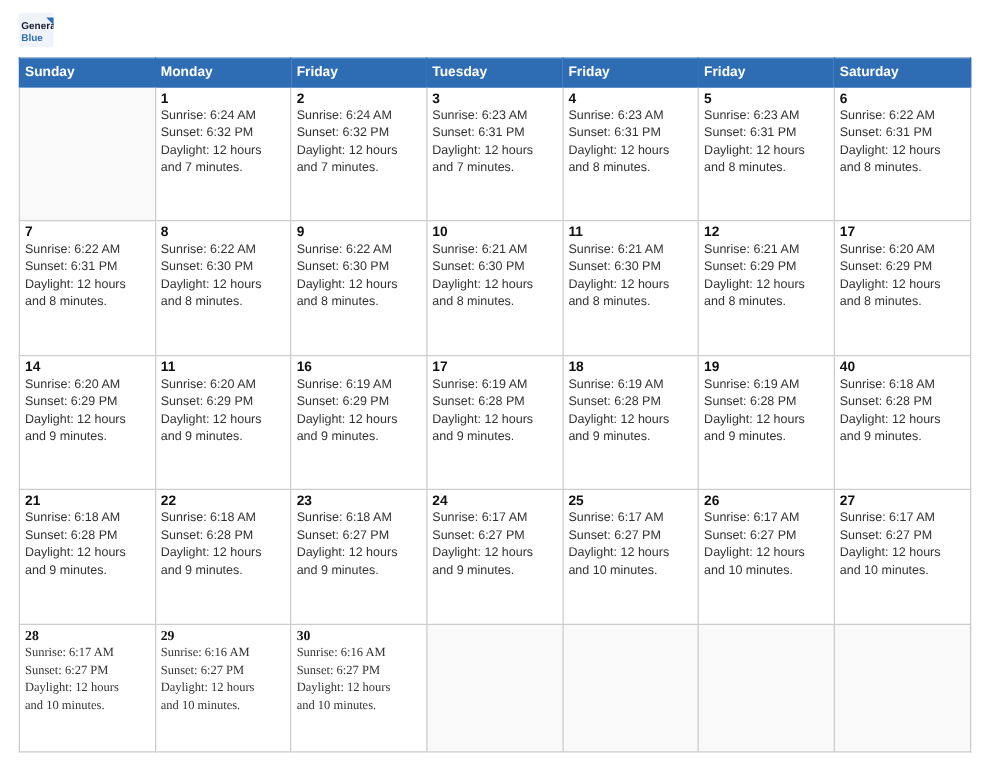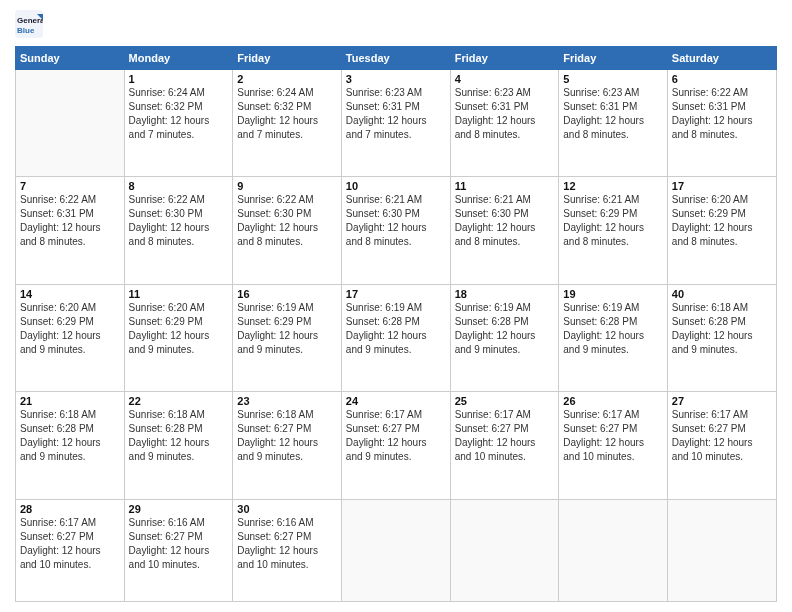--- a/index.html
+++ b/index.html
@@ -79,20 +79,21 @@
       line-height: 1.4;
     }
     .empty-cell {
       background: #f9f9f9;
     }
     .week-row td {
       height: 80px;
     }
     .last-row td {
       height: 75px;
+      font-family: Liberation Serif, serif;
     }
   </style>
 </head>
 <body>
 
 <div class="page">
   <div class="header">
     <div class="logo">
       <svg class="logo-icon" viewBox="0 0 28 28">
         <rect x="0" y="0" width="28" height="28" rx="3" fill="#f0f4fa"></rect>

